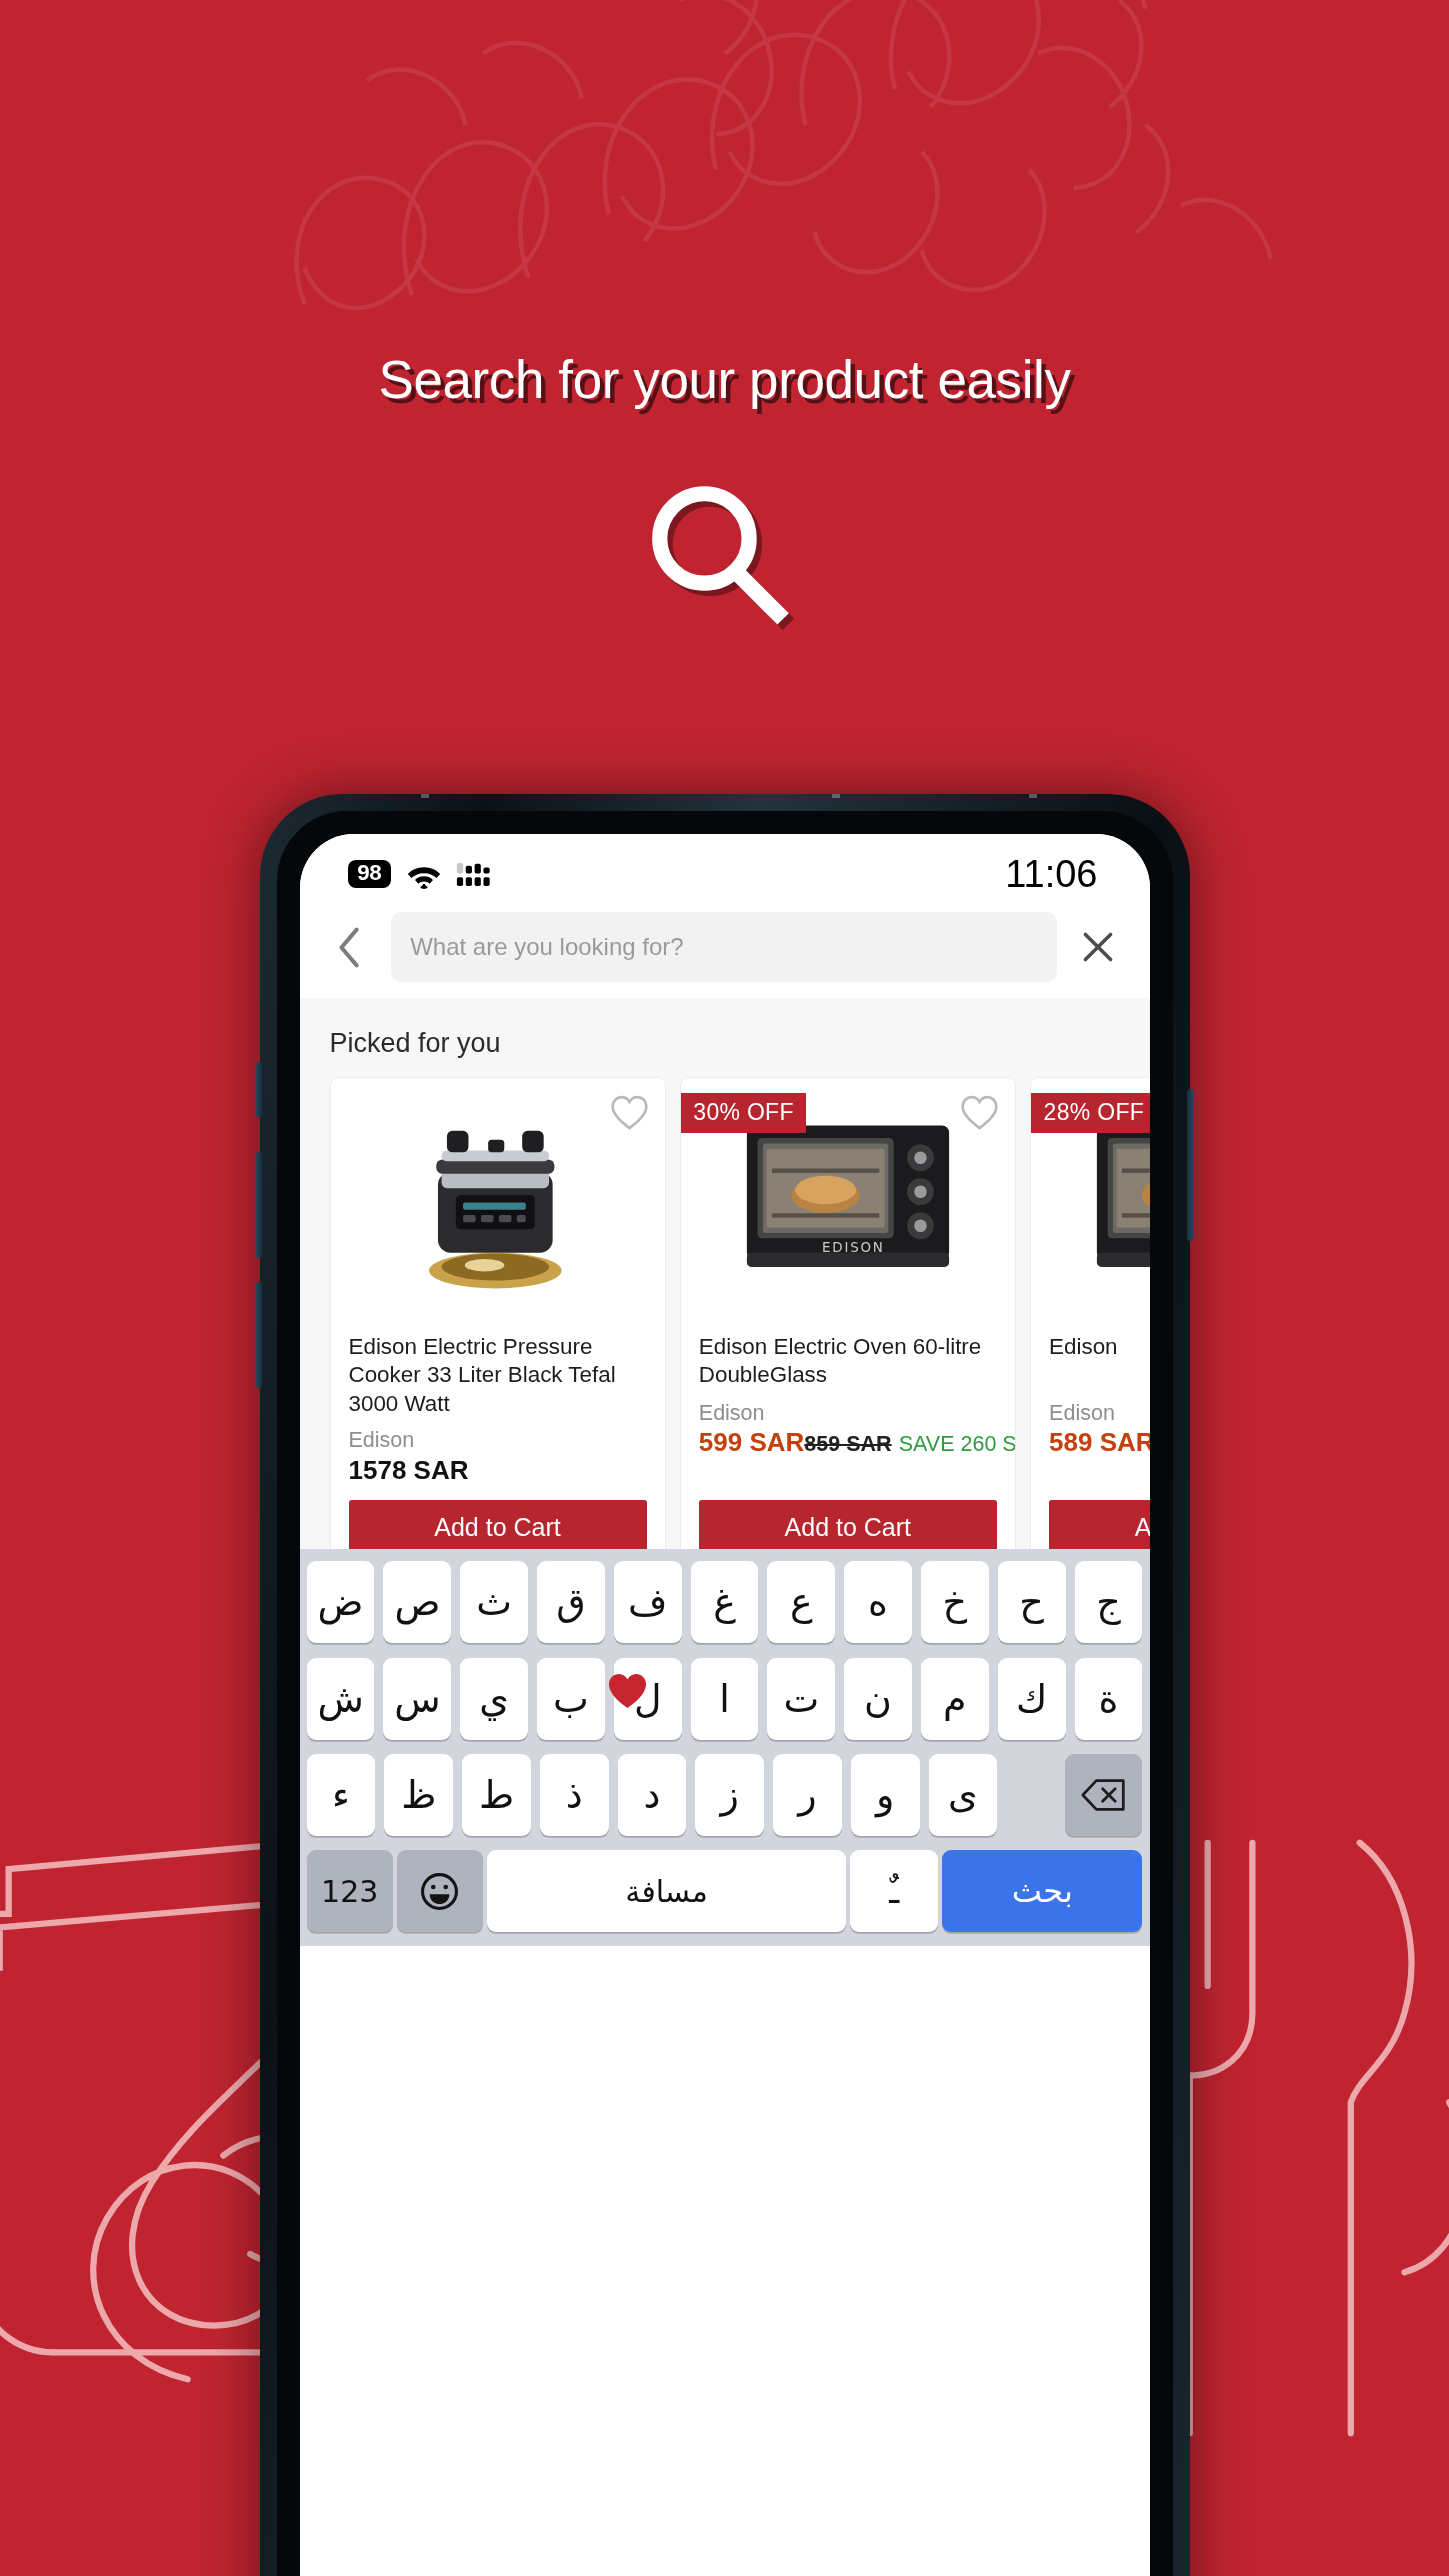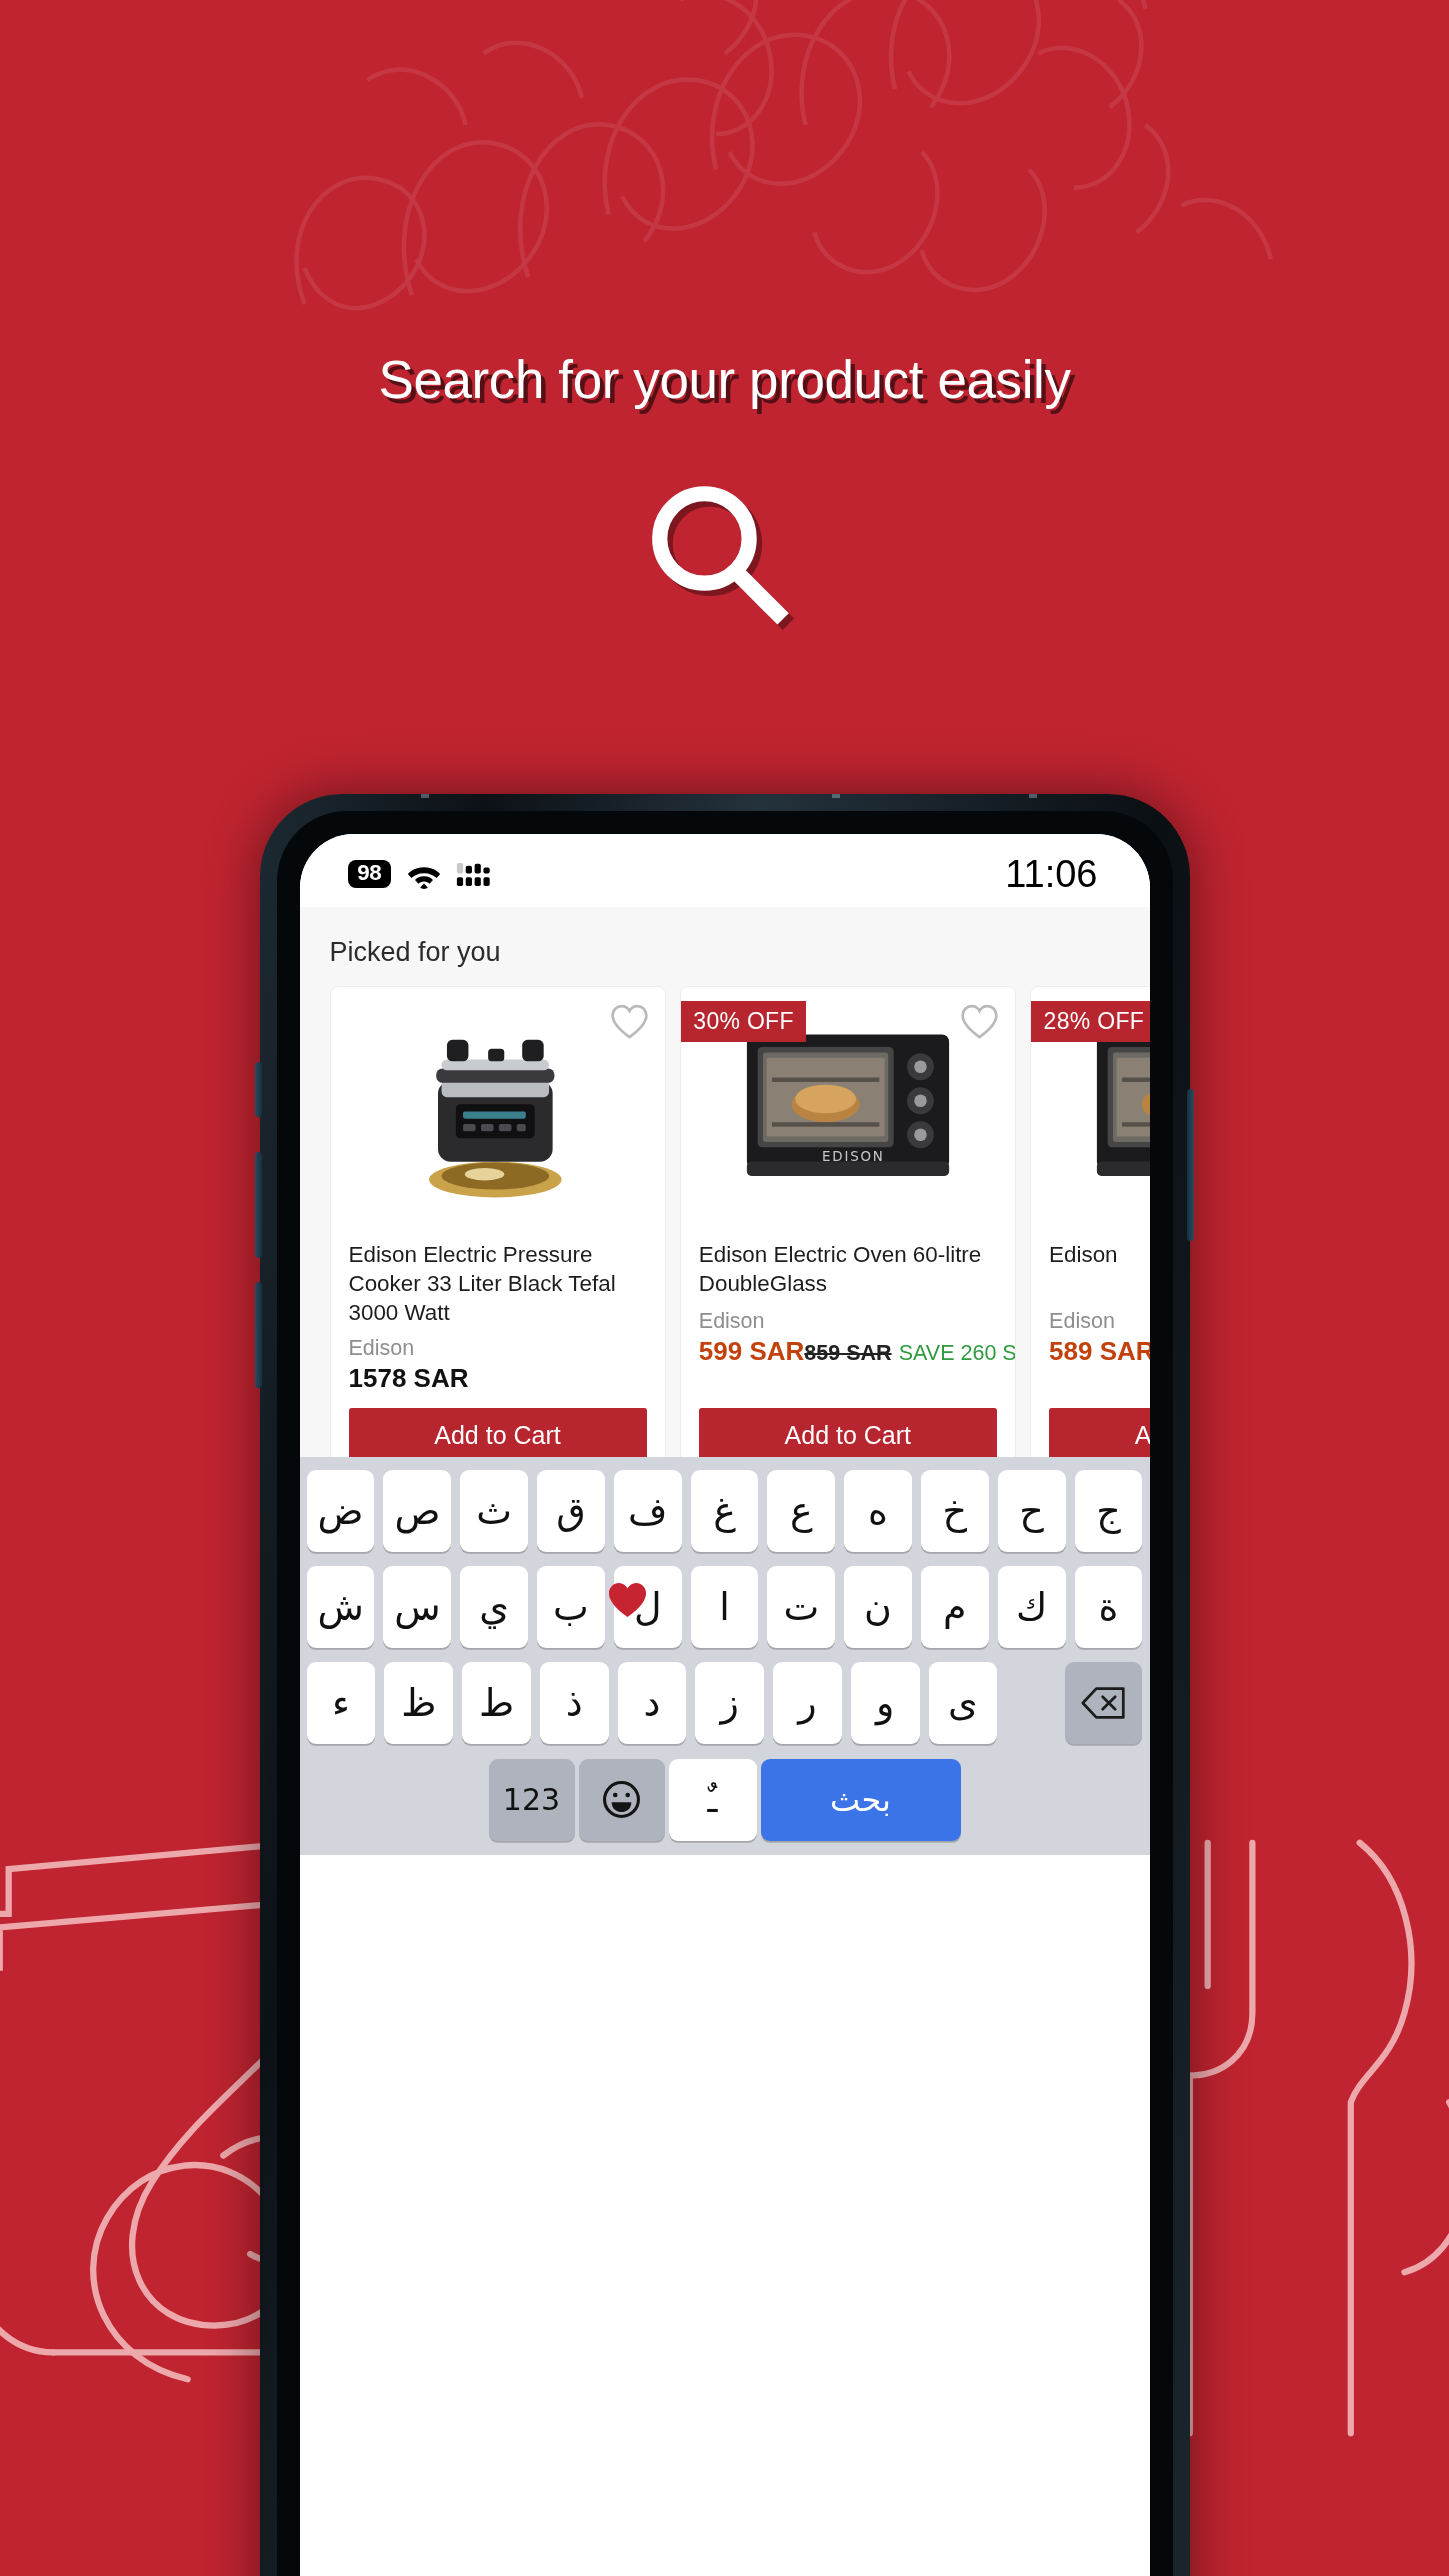--- a/index.html
+++ b/index.html
@@ -461,20 +461,36 @@
               <rect x="11" y="19" width="7" height="10" rx="2" fill="#000"></rect>
               <rect x="21" y="4" width="7" height="11" rx="2" fill="#000"></rect>
               <rect x="21" y="19" width="7" height="10" rx="2" fill="#000"></rect>
               <rect x="31" y="8" width="7" height="7" rx="2" fill="#000"></rect>
               <rect x="31" y="19" width="7" height="10" rx="2" fill="#000"></rect>
             </svg>
           </div>
           <div class="sb-time">11:06</div>
         </div>
 
+        <div class="searchrow">
+          <div class="back-chev">
+            <svg width="27" height="43" viewBox="0 0 30 48">
+              <polyline points="23,4 6,24 23,44" fill="none" stroke="#7d7d7d" stroke-width="4.5" stroke-linecap="round" stroke-linejoin="round"></polyline>
+            </svg>
+          </div>
+          <div class="search-field">
+            <span class="search-ph">What are you looking for?</span>
+          </div>
+          <div class="close-x">
+            <svg width="36" height="36" viewBox="0 0 40 40">
+              <line x1="6" y1="6" x2="34" y2="34" stroke="#4d4d4d" stroke-width="4" stroke-linecap="round"></line>
+              <line x1="34" y1="6" x2="6" y2="34" stroke="#4d4d4d" stroke-width="4" stroke-linecap="round"></line>
+            </svg>
+          </div>
+        </div>
 
         <div class="content">
 
           <div class="section-title">Picked for you</div>
 
           <div class="cards-row">
 
             <div class="pcard">
               <div class="pcard-img">
                 <svg width="206" height="206" viewBox="0 0 230 230">
@@ -665,20 +681,21 @@
             <div class="krow bottom">
               <div class="key fn num">123</div>
               <div class="key fn emoji">
                 <svg width="41" height="41" viewBox="0 0 46 46">
                   <circle cx="23" cy="23" r="19" fill="none" stroke="#141414" stroke-width="3.5"></circle>
                   <circle cx="16" cy="18" r="2.6" fill="#141414"></circle>
                   <circle cx="30" cy="18" r="2.6" fill="#141414"></circle>
                   <path d="M12 26 L34 26 C34 34 28 37 23 37 C18 37 12 34 12 26 Z" fill="#141414"></path>
                 </svg>
               </div>
+              <div class="key space">مسافة</div>
               <div class="key diac">ـٌ</div>
               <div class="key search">بحث</div>
             </div>
 
           </div>
 
         </div>
 
       </div>
     </div>

